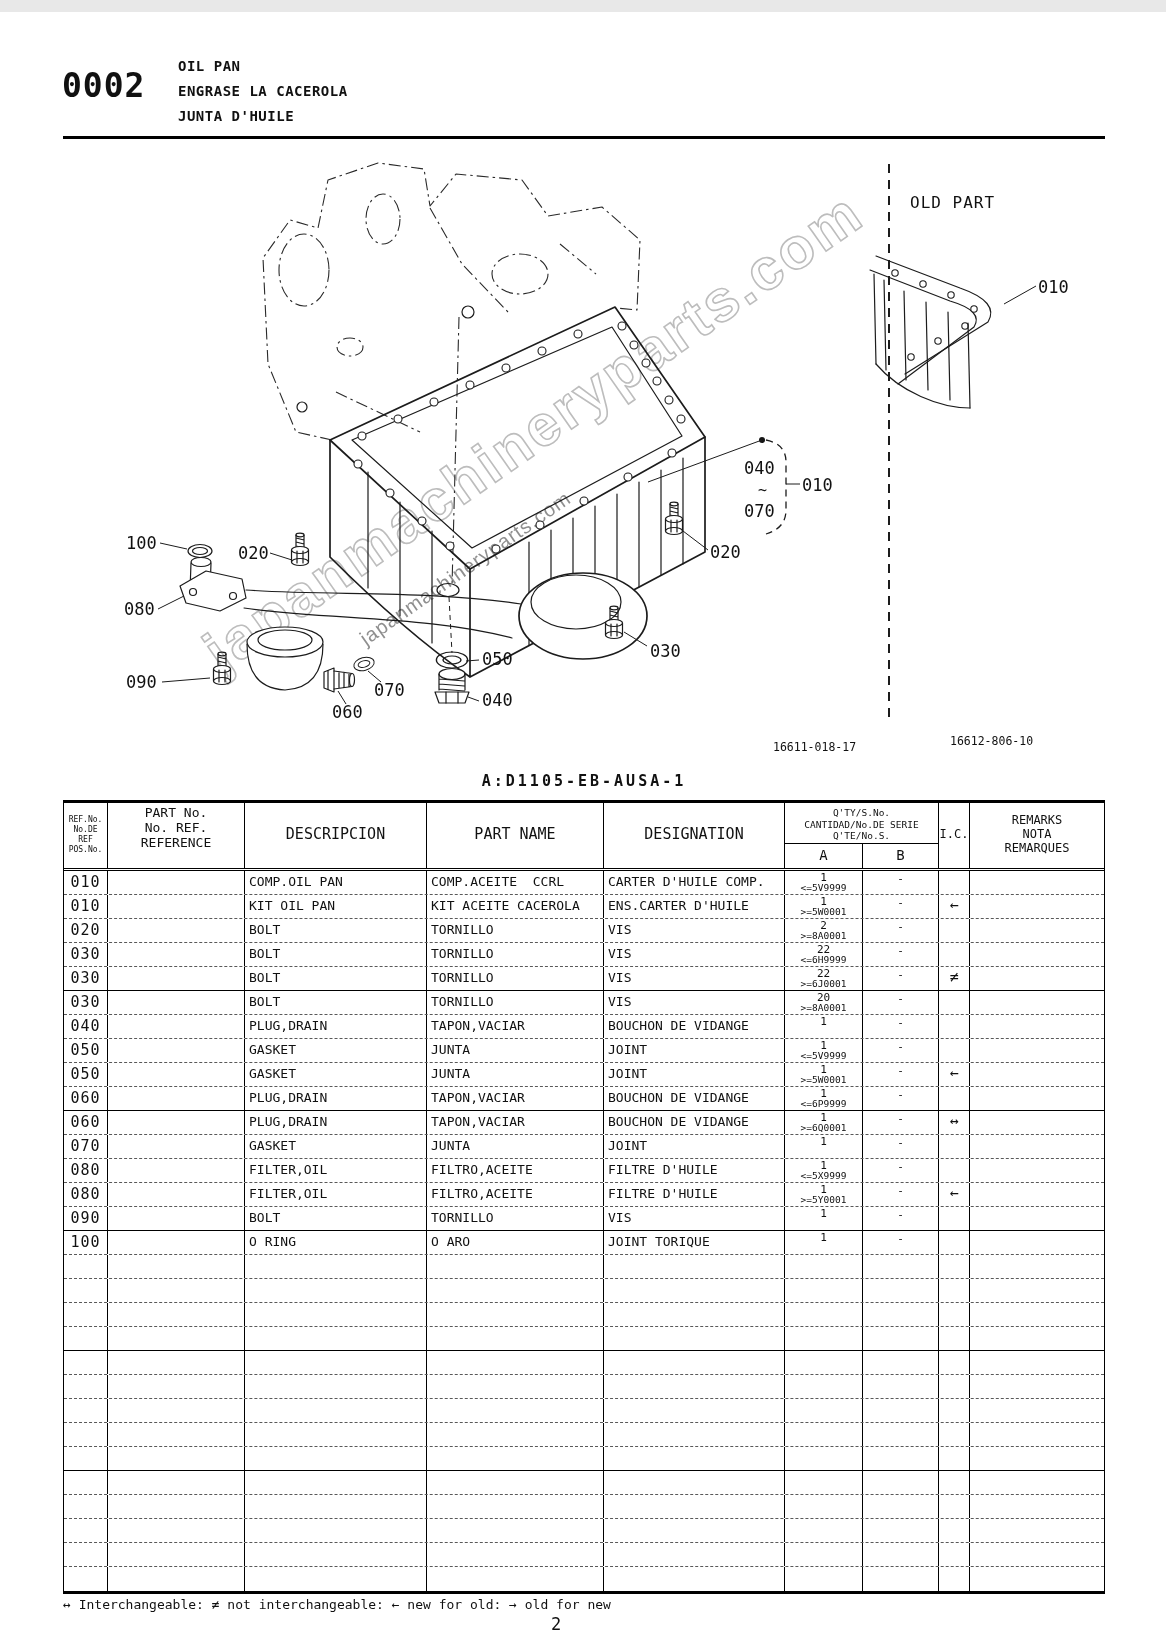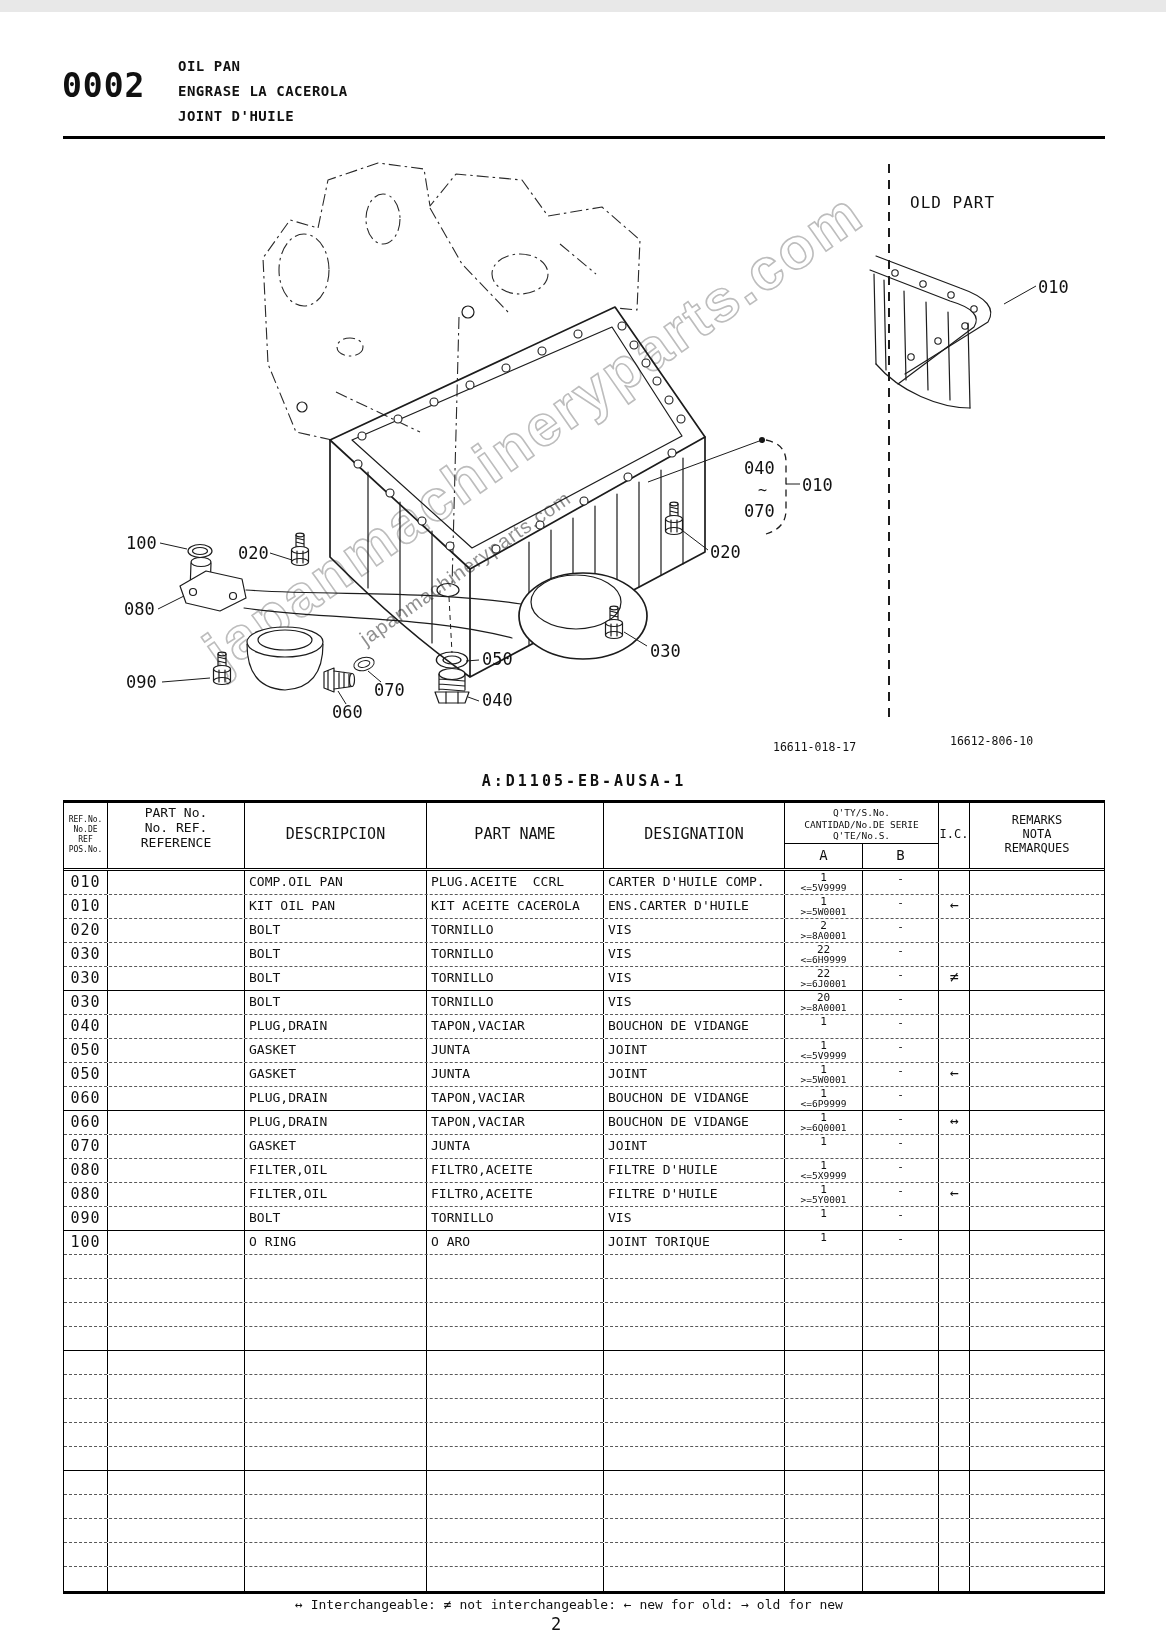--- a/index.html
+++ b/index.html
@@ -65,33 +65,33 @@
   .trow>div:last-child{border-right:none}
   .c-ref{font-size:15px;line-height:22px;text-align:center;letter-spacing:1px}
   .c-name{font-size:13px;line-height:22px;padding-left:4px;white-space:pre}
   .c-qty{display:flex;flex-direction:column;align-items:center;padding-top:1px}
   .c-qty span{font-size:11px;line-height:11px}
   .c-qty span.s{font-size:9.5px;line-height:10px;white-space:pre}
   .c-b{text-align:center;font-size:11px;line-height:15px}
   .c-ic{text-align:center;font-size:15px;line-height:21px}
 
   
-  .legend{position:absolute;left:48px;top:1585px;width:1042px;text-align:center;font-size:13px;white-space:pre}
+  .legend{position:absolute;left:63px;top:1585px;width:1042px;text-align:left;font-size:13px;white-space:pre}
   .page-num{position:absolute;left:516px;top:1602px;width:80px;text-align:center;font-size:17px}
 </style>
 </head>
 <body>
 
 <div class="page">
 
   <div class="page-code">0002</div>
   <div class="titles">
     <div>OIL PAN</div>
     <div>ENGRASE LA CACEROLA</div>
-    <div>JOINT D'HUILE</div>
+    <div>JUNTA D'HUILE</div>
   </div>
   <div class="header-rule"></div>
 
   <svg class="diagram" width="1166" height="1650" viewBox="0 0 1166 1650" xmlns="http://www.w3.org/2000/svg">
     <defs>
       <g id="g-bolt">
         <path class="ln" d="M -4,-26 L -4,-12 M 4,-26 L 4,-12 M -4,-23 L 4,-21 M -4,-19 L 4,-17 M -4,-15 L 4,-13"></path>
         <ellipse class="ln" cx="0" cy="-26" rx="4" ry="1.8"></ellipse>
         <ellipse class="ln wfill" cx="0" cy="-11" rx="8.5" ry="3.5"></ellipse>
         <path class="ln" d="M -8.5,-11 L -8.5,1 M 8.5,-11 L 8.5,1 M -3,-10 L -3,2 M 3,-10 L 3,2"></path>
@@ -282,21 +282,21 @@
         <span>REMARKS</span>
         <span>NOTA</span>
         <span>REMARQUES</span>
       </div>
     </div>
     <div class="tbody">
         <div class="trow">
           <div class="c-ref">010</div>
           <div class="c-pno"></div>
           <div class="c-name">COMP.OIL PAN</div>
-          <div class="c-name">PLUG.ACEITE  CCRL</div>
+          <div class="c-name">COMP.ACEITE  CCRL</div>
           <div class="c-name">CARTER D'HUILE COMP.</div>
           <div class="c-qty">
             <span>1</span>
             <span class="s">&lt;=5V9999</span>
           </div>
           <div class="c-b">-</div>
           <div class="c-ic"></div>
           <div class="c-rem"></div>
         </div>
         <div class="trow">

